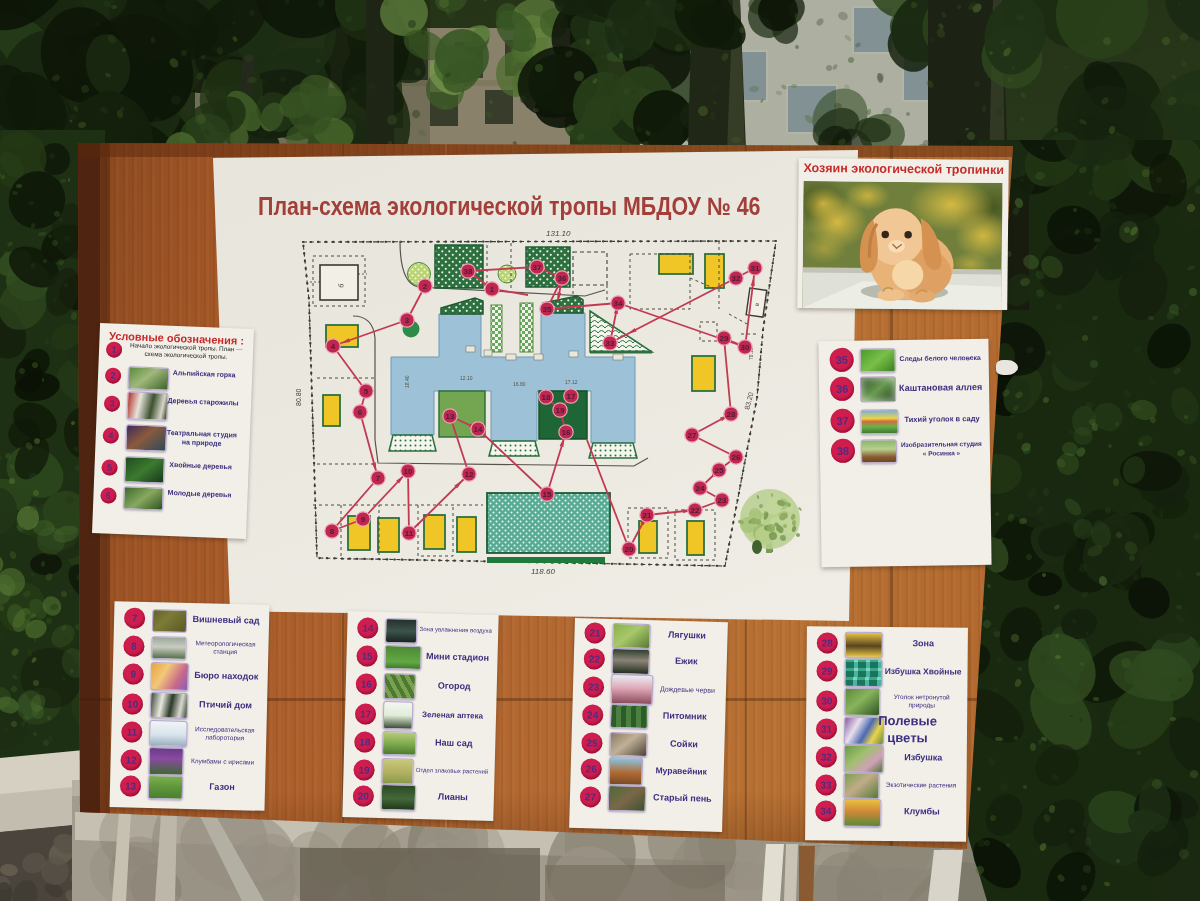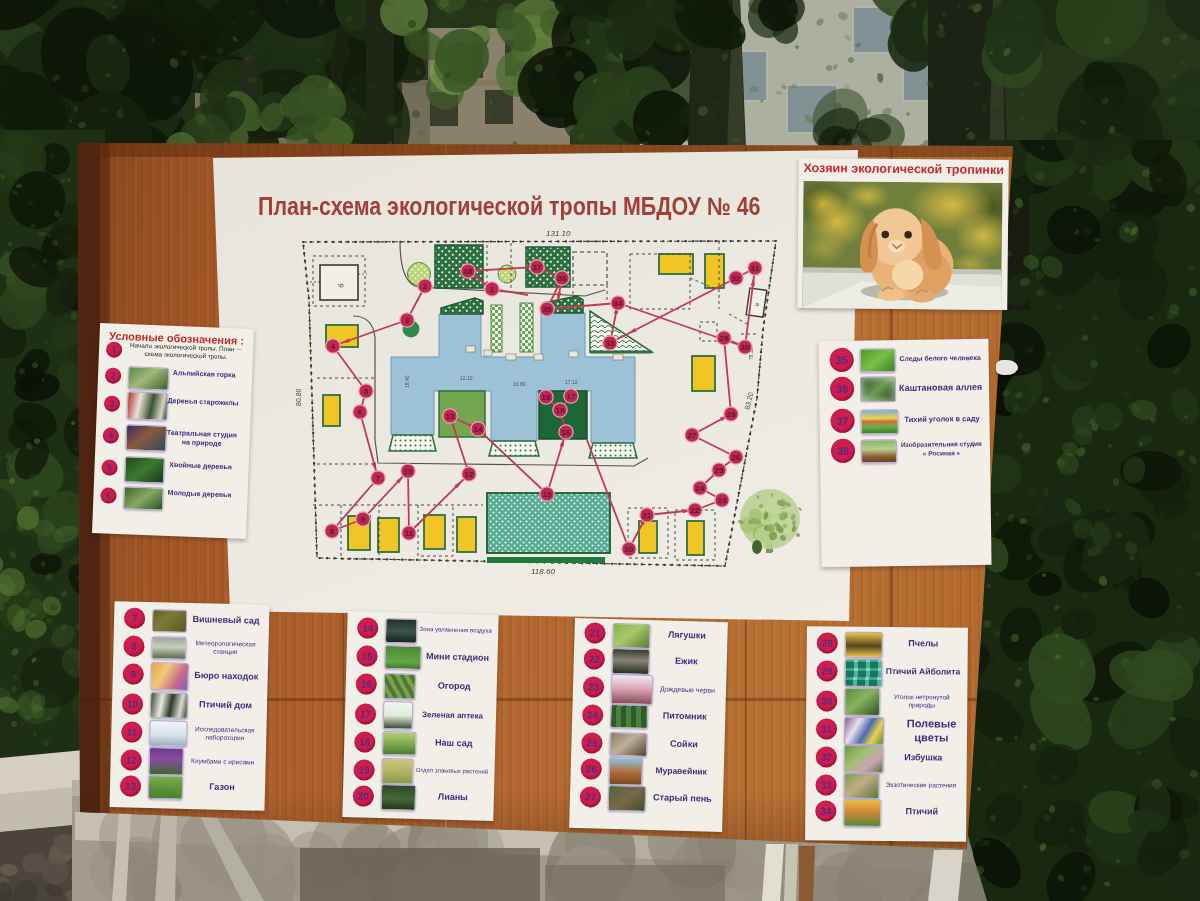--- a/index.html
+++ b/index.html
@@ -1475,39 +1475,39 @@
 <div class="ph abs" style="left:38px;top:138.0px;width:32px;height:26px;background:linear-gradient(180deg,#8ac4e0 0%,#b06a34 55%,#7a4a24 100%);"></div>
 <div class="lbl abs" style="left:72px;top:141px;width:77px;font-size:8.5px;font-weight:bold;display:flex;align-items:center;justify-content:center;height:20px;line-height:1.3;">Муравейник</div>
 <div class="numc abs" style="left:10px;top:168px;width:21px;height:21px;font-size:10px;">27</div>
 <div class="ph abs" style="left:38px;top:166.0px;width:36px;height:24px;background:linear-gradient(140deg,#4c6a38 0%,#7a6848 50%,#3c5230 100%);"></div>
 <div class="lbl abs" style="left:76px;top:168px;width:73px;font-size:9px;font-weight:bold;display:flex;align-items:center;justify-content:center;height:20px;line-height:1.3;">Старый пень</div>
 </div>
 
 <div class="panel" style="left:806px;top:627px;width:161px;height:214px;transform:rotate(0.5deg);">
 <div class="numc abs" style="left:10px;top:6px;width:21px;height:21px;font-size:10px;">28</div>
 <div class="ph abs" style="left:38px;top:5.0px;width:36px;height:24px;background:linear-gradient(180deg,#e8c544 0%,#574420 55%,#e8c544 100%);"></div>
-<div class="lbl abs" style="left:76px;top:7px;width:81px;font-size:9px;font-weight:bold;display:flex;align-items:center;justify-content:center;height:20px;line-height:1.3;">Пчелы</div>
+<div class="lbl abs" style="left:76px;top:7px;width:81px;font-size:9px;font-weight:bold;display:flex;align-items:center;justify-content:center;height:20px;line-height:1.3;">Зона</div>
 <div class="numc abs" style="left:10px;top:34px;width:21px;height:21px;font-size:10px;">29</div>
 <div class="ph abs" style="left:38px;top:32.0px;width:36px;height:26px;background:repeating-linear-gradient(0deg,#3a7a6c 0 6px,#7ab0a0 6px 9px),repeating-linear-gradient(90deg,#3a7a6c 0 8px,#88b8ac 8px 12px);background-blend-mode:overlay;"></div>
-<div class="lbl abs" style="left:76px;top:35px;width:81px;font-size:8.5px;font-weight:bold;display:flex;align-items:center;justify-content:center;height:20px;line-height:1.3;">Птичий Айболита</div>
+<div class="lbl abs" style="left:76px;top:35px;width:81px;font-size:8.5px;font-weight:bold;display:flex;align-items:center;justify-content:center;height:20px;line-height:1.3;">Избушка Хвойные</div>
 <div class="numc abs" style="left:10px;top:64px;width:21px;height:21px;font-size:10px;">30</div>
 <div class="ph abs" style="left:38px;top:61.0px;width:34px;height:26px;background:linear-gradient(140deg,#5a8a3c 0%,#88b45c 45%,#2e5424 100%);"></div>
 <div class="lbl abs" style="left:74px;top:64px;width:83px;font-size:6.5px;font-weight:normal;display:flex;align-items:center;justify-content:center;height:20px;line-height:1.3;">Уголок нетронутой<br>природы</div>
 <div class="numc abs" style="left:10px;top:92px;width:21px;height:21px;font-size:10px;">31</div>
 <div class="ph abs" style="left:38px;top:90.0px;width:38px;height:26px;background:linear-gradient(120deg,#8a5aa0 0%,#e8e0ec 30%,#4c6ab0 55%,#e8d44c 75%,#6a8a3c 100%);"></div>
-<div class="lbl abs" style="left:86px;top:93px;width:79px;font-size:11px;font-weight:bold;display:flex;align-items:center;justify-content:center;height:20px;line-height:1.3;">Полевые цветы</div>
+<div class="lbl abs" style="left:62px;top:93px;width:79px;font-size:13px;font-weight:bold;display:flex;align-items:center;justify-content:center;height:20px;line-height:1.3;">Полевые цветы</div>
 <div class="numc abs" style="left:10px;top:120px;width:21px;height:21px;font-size:10px;">32</div>
 <div class="ph abs" style="left:38px;top:118.0px;width:38px;height:26px;background:linear-gradient(140deg,#6a9a44 0%,#a0c070 40%,#d0a0b8 70%,#4c7a30 100%);"></div>
 <div class="lbl abs" style="left:78px;top:121px;width:79px;font-size:9px;font-weight:bold;display:flex;align-items:center;justify-content:center;height:20px;line-height:1.3;">Избушка</div>
 <div class="numc abs" style="left:10px;top:148px;width:21px;height:21px;font-size:10px;">33</div>
 <div class="ph abs" style="left:38px;top:146.0px;width:34px;height:24px;background:linear-gradient(140deg,#7aa04c 0%,#c0ac88 45%,#567a38 100%);"></div>
 <div class="lbl abs" style="left:74px;top:148px;width:83px;font-size:6.5px;font-weight:normal;display:flex;align-items:center;justify-content:center;height:20px;line-height:1.3;">Экзотические растения</div>
 <div class="numc abs" style="left:10px;top:174px;width:21px;height:21px;font-size:10px;">34</div>
 <div class="ph abs" style="left:38px;top:172.0px;width:36px;height:26px;background:linear-gradient(180deg,#e8c040 0%,#d08838 45%,#5a8a38 100%);"></div>
-<div class="lbl abs" style="left:76px;top:175px;width:81px;font-size:9px;font-weight:bold;display:flex;align-items:center;justify-content:center;height:20px;line-height:1.3;">Птичий</div>
+<div class="lbl abs" style="left:76px;top:175px;width:81px;font-size:9px;font-weight:bold;display:flex;align-items:center;justify-content:center;height:20px;line-height:1.3;">Клумбы</div>
 </div>
 
 <div class="panel" style="left:820px;top:340px;width:170px;height:226px;transform:rotate(-0.8deg);">
 <div class="numc abs" style="left:11px;top:7px;width:24px;height:24px;font-size:11px;">35</div>
 <div class="ph abs" style="left:41px;top:8.0px;width:34px;height:22px;background:linear-gradient(140deg,#4c9a2c 0%,#78c048 50%,#3c8024 100%);"></div>
 <div class="lbl abs" style="left:77px;top:8px;width:89px;font-size:6.8px;font-weight:bold;display:flex;align-items:center;justify-content:center;height:22px;line-height:1.35;">Следы белого человека</div>
 <div class="numc abs" style="left:11px;top:36px;width:24px;height:24px;font-size:11px;">36</div>
 <div class="ph abs" style="left:41px;top:36.0px;width:34px;height:24px;background:linear-gradient(140deg,#2c4c24 0%,#6a9a50 50%,#1f3c18 100%);box-shadow:inset 0 0 6px 2px rgba(255,255,255,0.5);"></div>
 <div class="lbl abs" style="left:77px;top:37px;width:89px;font-size:9px;font-weight:bold;display:flex;align-items:center;justify-content:center;height:22px;line-height:1.35;">Каштановая аллея</div>
 <div class="numc abs" style="left:11px;top:68px;width:24px;height:24px;font-size:11px;">37</div>

